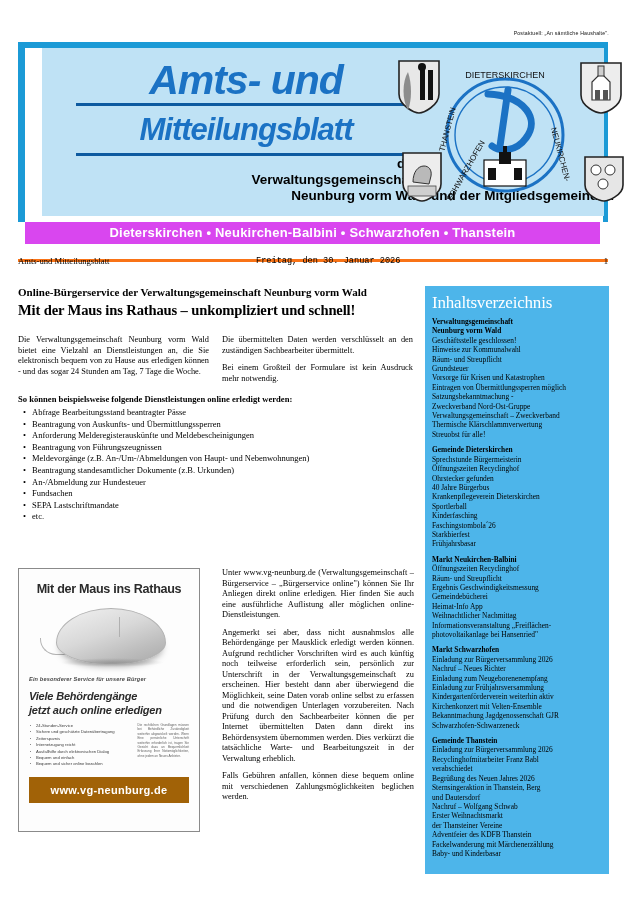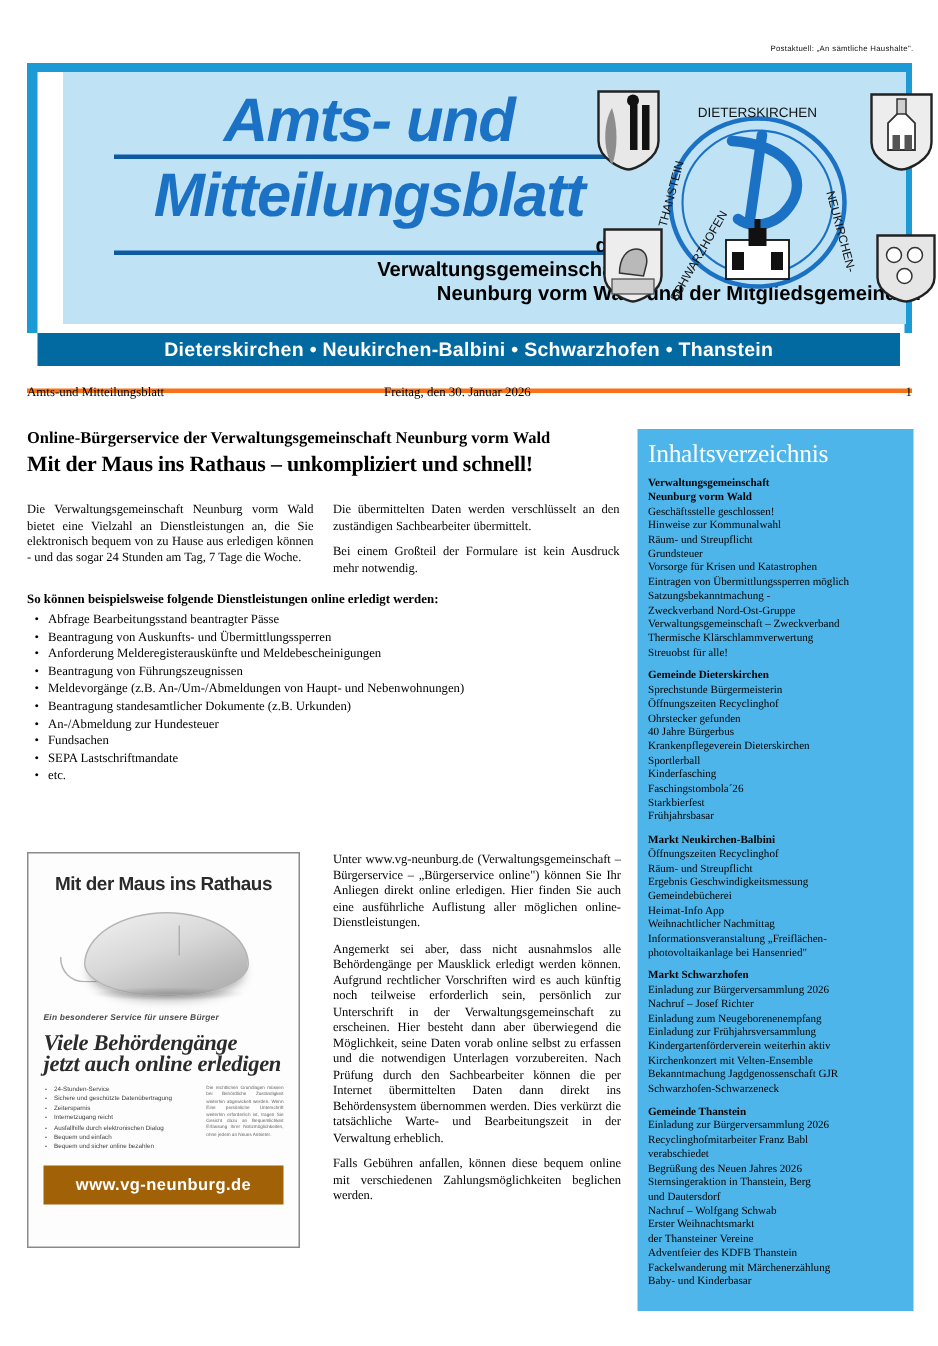--- a/index.html
+++ b/index.html
@@ -86,22 +86,22 @@
   }
   .mast-title .l1 {
     display: block;
     border-bottom: 3px solid #0d5aa0;
     padding-bottom: 1px;
   }
   .mast-title .l2 {
     display: block;
     border-bottom: 3px solid #0d5aa0;
     margin-top: 2px;
-    padding-bottom: 15px;
-    font-size: 41px;
+    padding-bottom: 1px;
+    font-size: 31px;
   }
   .mast-sub {
     position: absolute;
     left: 16px;
     top: 108px;
     width: 360px;
     text-align: right;
     font-family: "Liberation Sans", sans-serif;
     font-weight: bold;
     color: #000;
@@ -119,21 +119,21 @@
     font-size: 13.5px;
     line-height: 16px;
     color: #000;
   }
   .mast-band {
     position: absolute;
     left: 7px;
     top: 180px;
     width: 575px;
     height: 22px;
-    background: #0369a1;
+    background: #d946ef;
     color: #fff;
     font-family: "Liberation Sans", sans-serif;
     font-weight: bold;
     font-size: 13px;
     line-height: 22px;
     text-align: center;
     letter-spacing: .2px;
   }
 
   
@@ -145,21 +145,21 @@
   .runhead {
     position: absolute;
     left: 18px;
     top: 256px;
     width: 590px;
     font-size: 8.6px;
     border-bottom: 3px solid #f97316;
     padding-bottom: 3px;
   }
   .runhead .rh-left { position:absolute; left:0; top:0; }
-  .runhead .rh-mid  { position:absolute; left:238px; top:0;}
+  .runhead .rh-mid  { position:absolute; left:238px; top:0;font-family:Liberation Mono, monospace;}
   .runhead .rh-right{ position:absolute; right:0; top:0;}
 
   
   .main { position: absolute; left: 18px; top: 286px; width: 396px; }
 
   .kicker {
     font-family: "Liberation Serif", serif;
     font-weight: bold;
     font-size: 11px;
     line-height: 13px;
@@ -272,24 +272,24 @@
     margin: 4px 10px 0 10px;
     font-family: "Liberation Sans", sans-serif;
     font-style: italic;
     font-weight: bold;
     font-size: 5.6px;
     color: #4a4a4a;
     letter-spacing: .15px;
   }
   .ad-sub {
     margin: 7px 10px 0 10px;
-    font-family: Liberation Serif, serif;
+    font-family: Liberation Sans, sans-serif;
     font-style: italic;
     font-weight: bold;
-    font-size: 15px;
+    font-size: 11px;
     line-height: 14px;
     color: #2b2b2b;
     letter-spacing: -.2px;
   }
   .ad-flex { display: flex; margin: 6px 10px 0 10px; gap: 6px; }
   ul.ad-list {
     margin: 0; padding: 0 0 0 7px;
     list-style: none;
     width: 104px;
   }
@@ -561,21 +561,21 @@
           <div class="toc-item">Ergebnis Geschwindigkeitsmessung</div>
           <div class="toc-item">Gemeindebücherei</div>
           <div class="toc-item">Heimat-Info App</div>
           <div class="toc-item">Weihnachtlicher Nachmittag</div>
           <div class="toc-item">Informationsveranstaltung „Freiflächen-</div>
           <div class="toc-item">photovoltaikanlage bei Hansenried"</div>
         </div>
         <div class="toc-group">
           <div class="toc-group-title">Markt Schwarzhofen</div>
           <div class="toc-item">Einladung zur Bürgerversammlung 2026</div>
-          <div class="toc-item">Nachruf – Josef Richter</div>
+          <div class="toc-item">Nachruf – Neues Richter</div>
           <div class="toc-item">Einladung zum Neugeborenenempfang</div>
           <div class="toc-item">Einladung zur Frühjahrsversammlung</div>
           <div class="toc-item">Kindergartenförderverein weiterhin aktiv</div>
           <div class="toc-item">Kirchenkonzert mit Velten-Ensemble</div>
           <div class="toc-item">Bekanntmachung Jagdgenossenschaft GJR</div>
           <div class="toc-item">Schwarzhofen-Schwarzeneck</div>
         </div>
         <div class="toc-group">
           <div class="toc-group-title">Gemeinde Thanstein</div>
           <div class="toc-item">Einladung zur Bürgerversammlung 2026</div>

